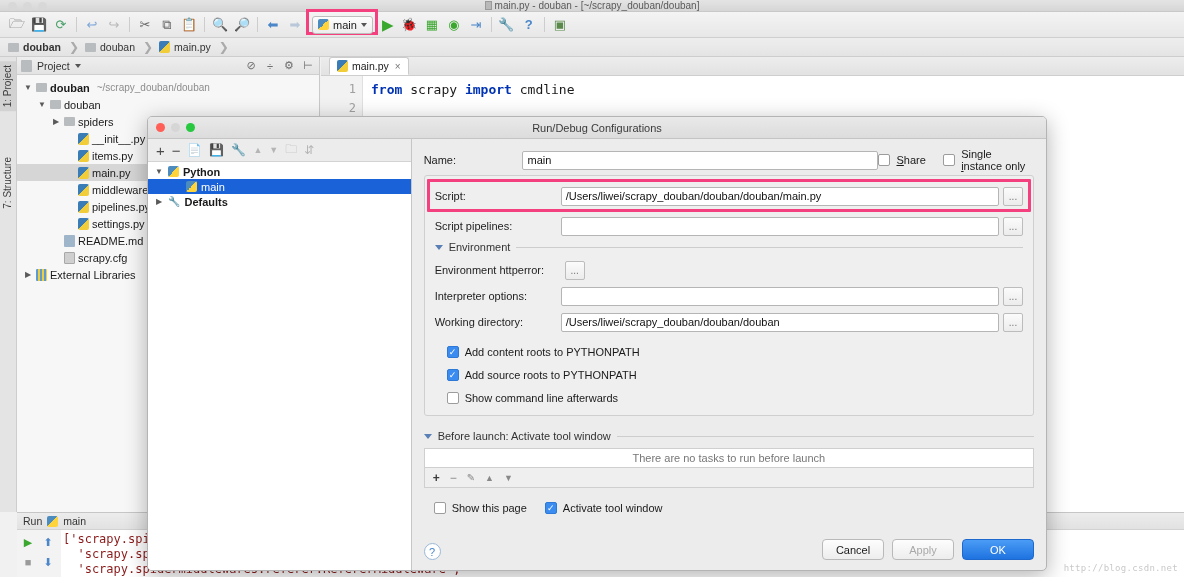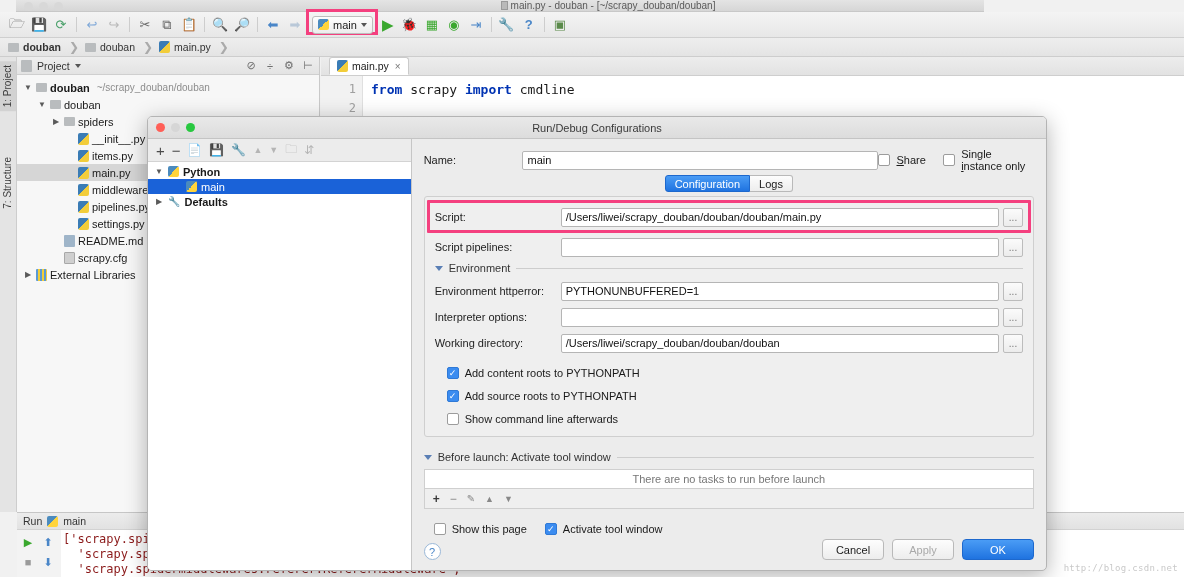--- a/index.html
+++ b/index.html
@@ -6,21 +6,21 @@
   html, body { margin:0; padding:0; }
   body {
     width:1184px; height:577px;
     font-family:"Liberation Sans", sans-serif;
     font-size:11px; color:#1a1a1a;
     background:#e8e8e8; overflow:hidden; position:relative;
   }
   .ide { position:absolute; inset:0; background:#f1f1f1; }
 
   
-  .titlebar{ position:absolute; left:16px; top:0; width:968px; height:12px;
+  .titlebar{ position:absolute; left:0; top:0; width:1184px; height:12px;
     background:linear-gradient(#e4e4e4,#d6d6d6); border-bottom:1px solid #c8c8c8;padding-left:48px; }
   .tb-title{ position:absolute; left:0; top:-1px; width:1184px; text-align:center;
     font-size:10px; color:#5a5a5a; line-height:13px; }
   .tb-title .doc{ display:inline-block; width:7px;height:9px; background:#b9b9b9;
     border:1px solid #9a9a9a; vertical-align:-1px; margin-right:3px; }
   .lights{ position:absolute; left:8px; top:2px; display:flex; gap:6px; }
   .lights i{ width:9px;height:9px;border-radius:50%;background:#d8d8d8; display:block; }
 
   
   .toolbar{ position:absolute; left:0; top:12px; width:1184px; height:26px;
@@ -431,24 +431,20 @@
             <span class="cbx"></span>
             <span><span class="u">S</span><span></span>hare</span>
           </div>
           <div style="width:22px"></div>
           <div class="chkrow">
             <span class="cbx"></span>
             <span>Single <span class="u">i</span>nstance only</span>
           </div>
         </div>
 
-        <div class="tabsrow">
-          <div class="ctab active">Configuration</div>
-          <div class="ctab">Logs</div>
-        </div>
 
         <div class="panelbox">
 
           <div class="row script-hl">
             <div class="lbl">Script:</div>
             <div class="inp">/Users/liwei/scrapy_douban/douban/douban/main.py</div>
             <div class="btn3">...</div>
           </div>
 
           <div class="row" style="margin-top:8px;">
@@ -458,21 +454,20 @@
           </div>
 
           <div class="legend">
             <span class="tri"></span>
             <span>Environment</span>
             <span class="line"></span>
           </div>
 
           <div class="row">
             <div class="lbl">Environment httperror:</div>
-            <div class="inp">PYTHONUNBUFFERED=1</div>
             <div class="btn3">...</div>
           </div>
 
 
           <div class="row">
             <div class="lbl">Interpreter options:</div>
             <div class="inp"></div>
             <div class="btn3">...</div>
           </div>
 

